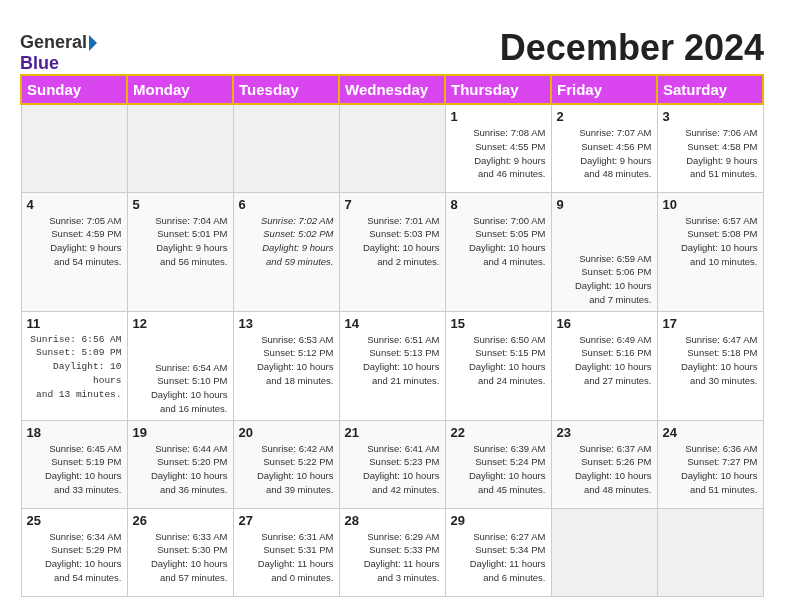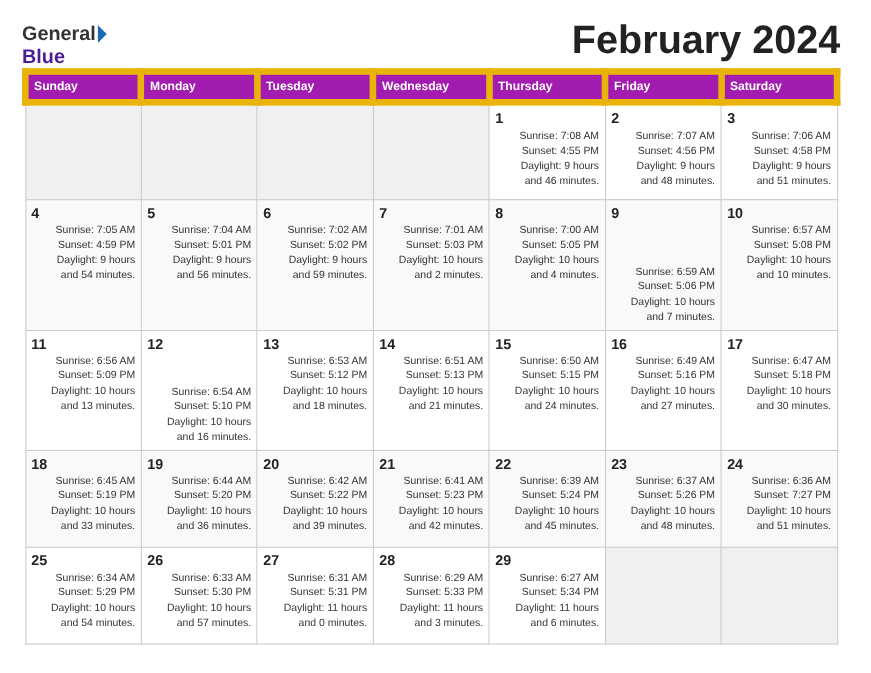--- a/index.html
+++ b/index.html
@@ -6,21 +6,21 @@
     body {
       font-family: Arial, sans-serif;
       background: #fff;
       width: 792px;
       height: 612px;
       overflow: hidden;
     }
     .page {
       width: 784px;
       min-height: 612px;
-      padding: 16px 20px 10px 20px;
+      padding: 28px 20px 10px 20px;
     }
     .header-right {
       text-align: right;
       margin-bottom: 2px;
     }
     .month-title {
       font-size: 36px;
       font-weight: bold;
       color: #222;
       line-height: 1.1;
@@ -51,27 +51,27 @@
     }
     .clearfix::after { content: ''; display: table; clear: both; }
 
     table {
       width: 100%;
       border-collapse: collapse;
       table-layout: fixed;
       font-size: 10px;
     }
     thead th {
-      background-color: #a21caf;
+      background-color: #d946ef;
       color: #fff;
       text-align: left;
       padding: 5px 5px;
-      font-size: 11px;
+      font-size: 15px;
       font-weight: bold;
-      border: 6px solid #eab308;
+      border: 2px solid #eab308;
     }
     tbody td {
       vertical-align: top;
       border: 1px solid #ccc;
       padding: 4px 5px;
       height: 88px;
       background: #fff;
     }
     tbody tr:nth-child(odd) td {
       background: #fff;
@@ -101,21 +101,21 @@
 
 <div class="page">
   <div class="clearfix">
     <div class="logo">
       <span class="logo-text">
         <span class="logo-general">General</span><span class="logo-icon" style="display:inline-block;width:0;height:0;border-left:8px solid #1a6ab5;border-top:8px solid transparent;border-bottom:8px solid transparent;vertical-align:middle;margin-left:2px;"></span><br>
         <span class="logo-blue">Blue</span>
       </span>
     </div>
     <div class="header-right">
-      <div class="month-title">February 2024</div>
+      <div class="month-title">December 2024</div>
     </div>
   </div>
 
   <table>
     <thead>
       <tr>
 
       <th>Sunday</th>
           <th>Monday</th>
           <th>Tuesday</th>
@@ -164,21 +164,21 @@
           </td>
           <td>
             <span class="day-num">5</span>
             <div class="day-info" style="white-space: pre-line;">Sunrise: 7:04 AM
 Sunset: 5:01 PM
 Daylight: 9 hours
 and 56 minutes.</div>
           </td>
           <td>
             <span class="day-num">6</span>
-            <div class="day-info" style="white-space: pre-line;">Sunrise: 7:02 AM
+            <div class="day-info" style="white-space: pre-line; font-style: italic;">Sunrise: 7:02 AM
 Sunset: 5:02 PM
 Daylight: 9 hours
 and 59 minutes.</div>
           </td>
           <td>
             <span class="day-num">7</span>
             <div class="day-info" style="white-space: pre-line;">Sunrise: 7:01 AM
 Sunset: 5:03 PM
 Daylight: 10 hours
 and 2 minutes.</div>
@@ -201,21 +201,21 @@
             <span class="day-num">10</span>
             <div class="day-info" style="white-space: pre-line;">Sunrise: 6:57 AM
 Sunset: 5:08 PM
 Daylight: 10 hours
 and 10 minutes.</div>
           </td>
         </tr>
         <tr>
           <td>
             <span class="day-num">11</span>
-            <div class="day-info" style="white-space: pre-line;">Sunrise: 6:56 AM
+            <div class="day-info" style="white-space: pre-line; font-family: Liberation Mono, monospace;">Sunrise: 6:56 AM
 Sunset: 5:09 PM
 Daylight: 10 hours
 and 13 minutes.</div>
           </td>
           <td>
             <span class="day-num">12</span>
             <div class="day-info" style="white-space: pre-line; margin-top: 30px;">Sunrise: 6:54 AM
 Sunset: 5:10 PM
 Daylight: 10 hours
 and 16 minutes.</div>

